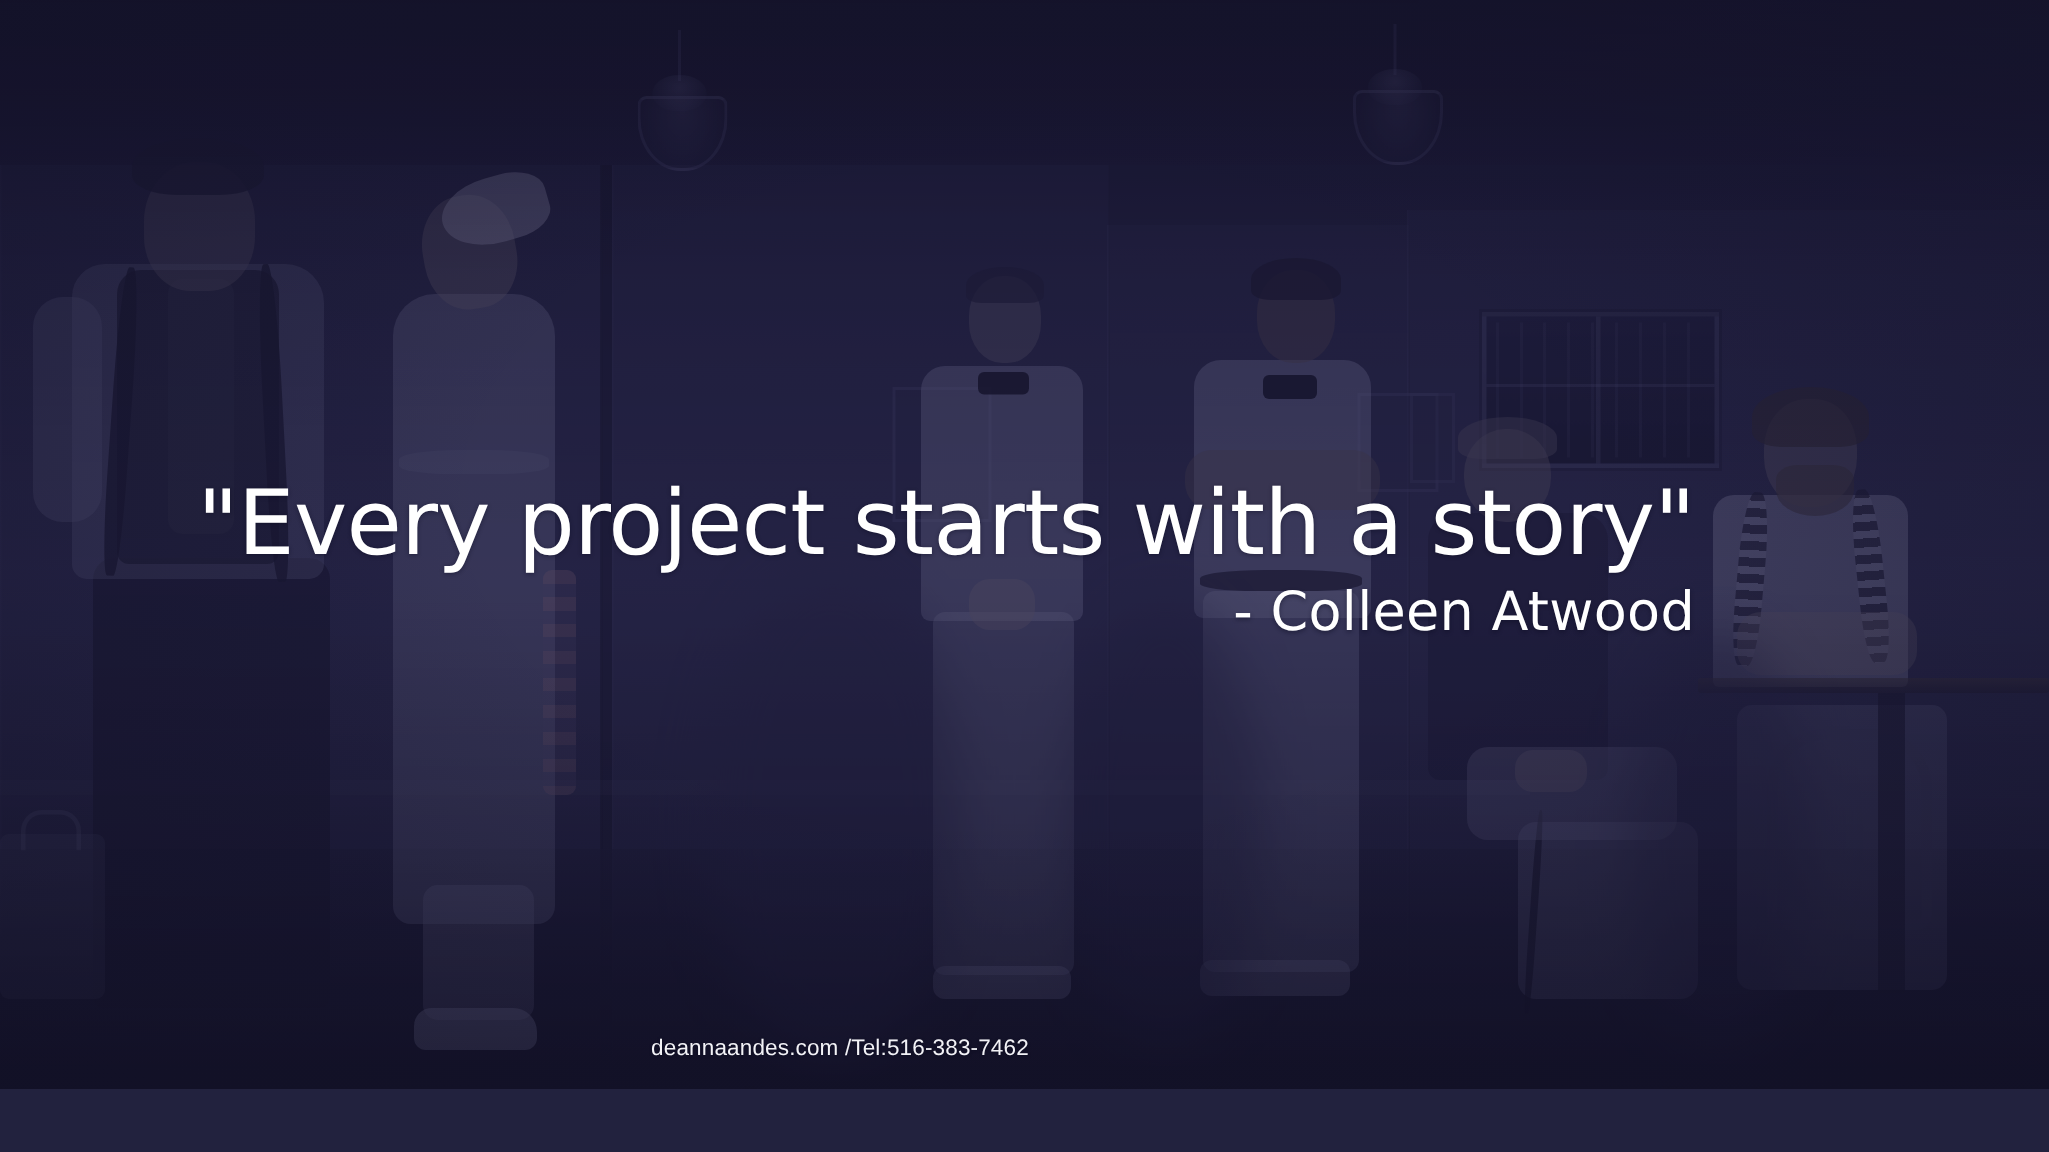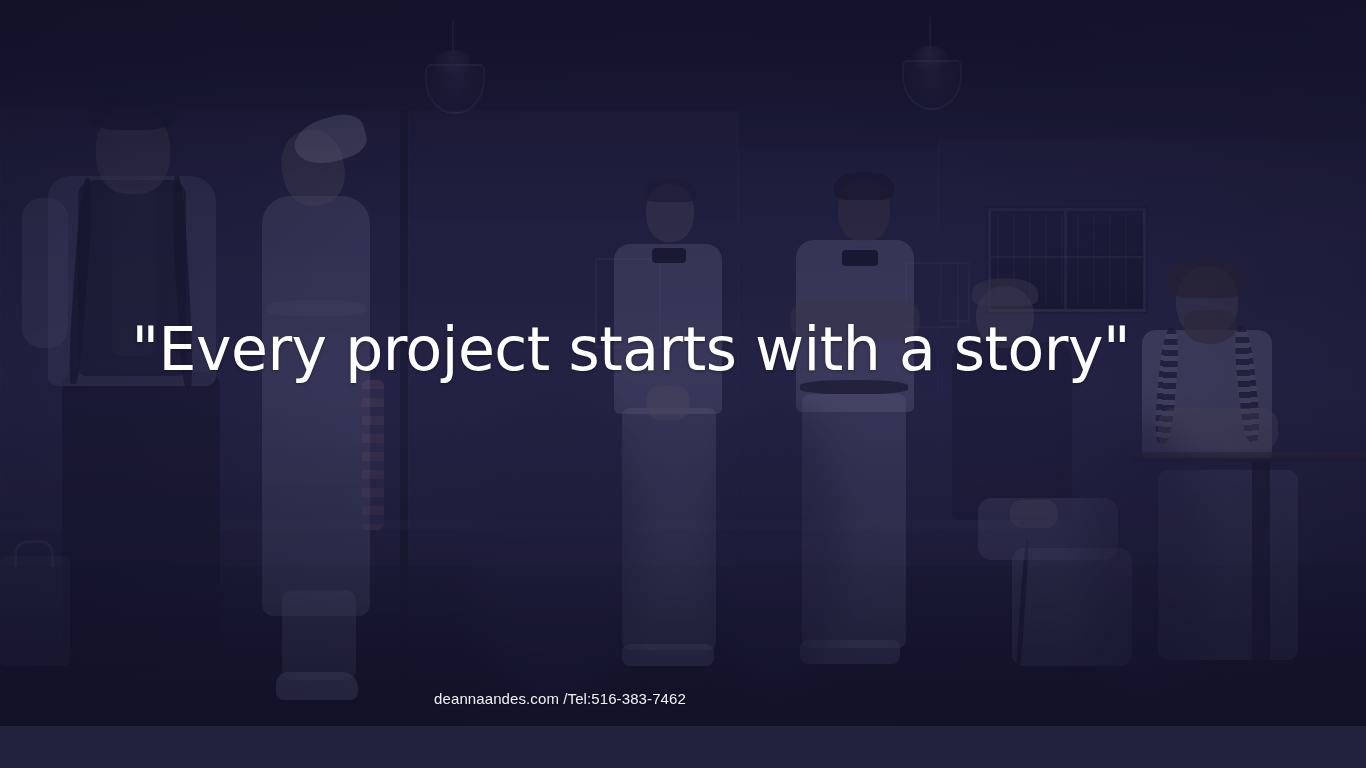--- a/index.html
+++ b/index.html
@@ -396,16 +396,17 @@
 
     <div class="grade"></div>
     <div class="grade2"></div>
     <div class="vignette"></div>
   </div>
 
   <div class="bottom-band"></div>
 
   <div class="text-layer">
     <div class="quote">"Every project starts with a story"</div>
+    <div class="attribution">- Colleen Atwood</div>
     <div class="footer">deannaandes.com /Tel:516-383-7462</div>
   </div>
 
 </div>
 
 </body></html>

